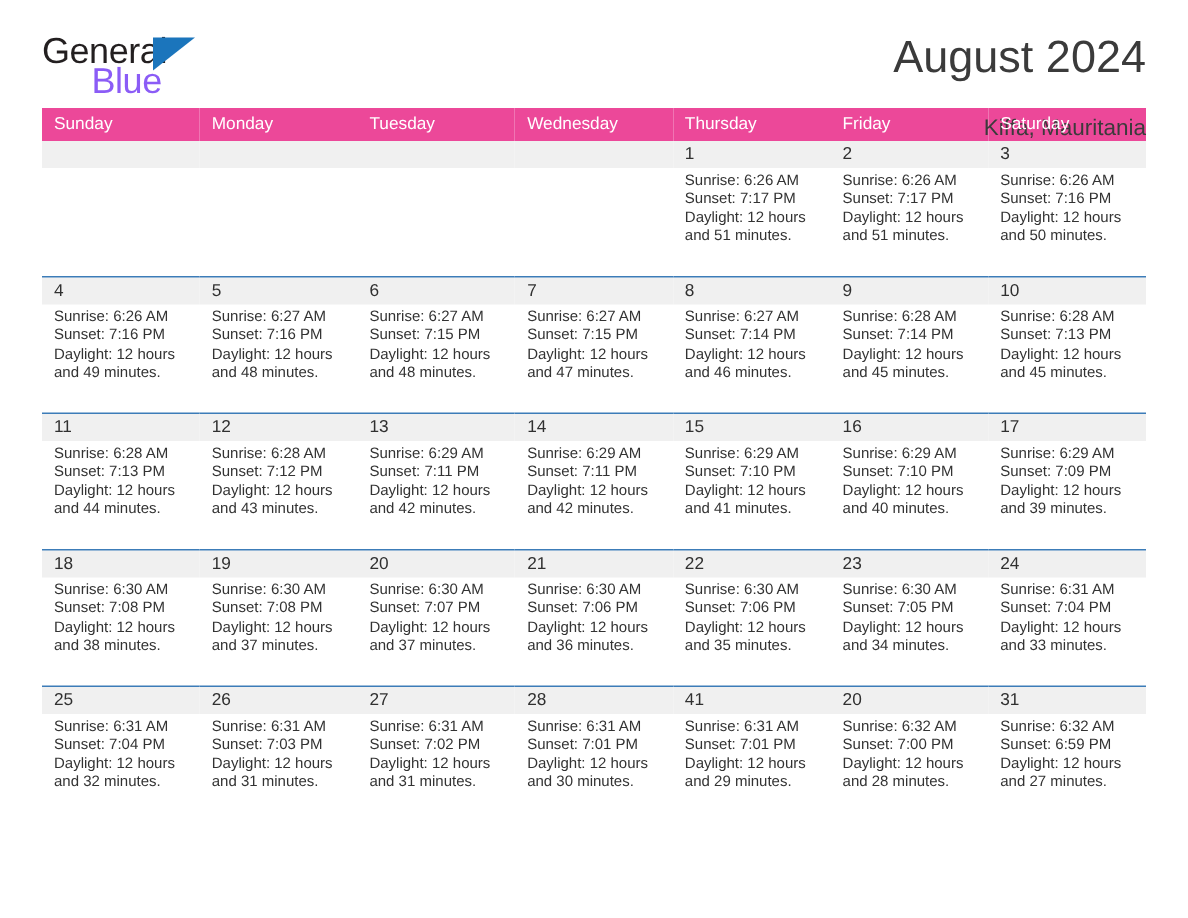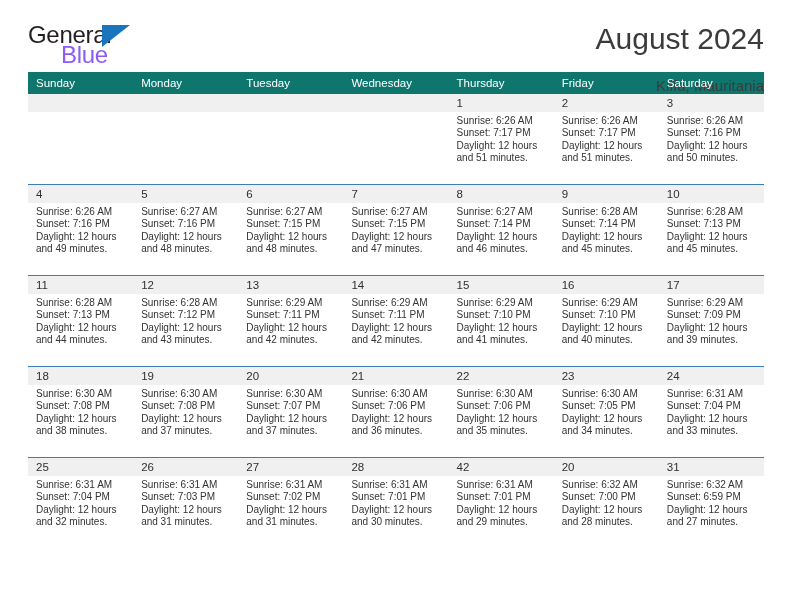--- a/index.html
+++ b/index.html
@@ -85,21 +85,21 @@
     white-space: nowrap;
   }
 
   
   .cal {
     width: 736px;
     border-collapse: collapse;
     table-layout: fixed;
   }
   .cal th {
-    background: #0f766e;
+    background: #ec4899;
     color: #ffffff;
     font-size: 11.5px;
     font-weight: normal;
     text-align: left;
     padding: 5px 0 5px 8px;
     height: 20px;
     box-sizing: border-box;
   }
   .cal td {
     vertical-align: top;
@@ -508,21 +508,21 @@
               <div class="info">
                 <div>Sunrise: 6:31 AM</div>
                 <div>Sunset: 7:01 PM</div>
                 <div>Daylight: 12 hours</div>
                 <div>and 30 minutes.</div>
               </div>
             </div>
           </td>
         <td>
             <div class="daybox">
-              <div class="daynum">42</div>
+              <div class="daynum">41</div>
               <div class="info">
                 <div>Sunrise: 6:31 AM</div>
                 <div>Sunset: 7:01 PM</div>
                 <div>Daylight: 12 hours</div>
                 <div>and 29 minutes.</div>
               </div>
             </div>
           </td>
         <td>
             <div class="daybox">

